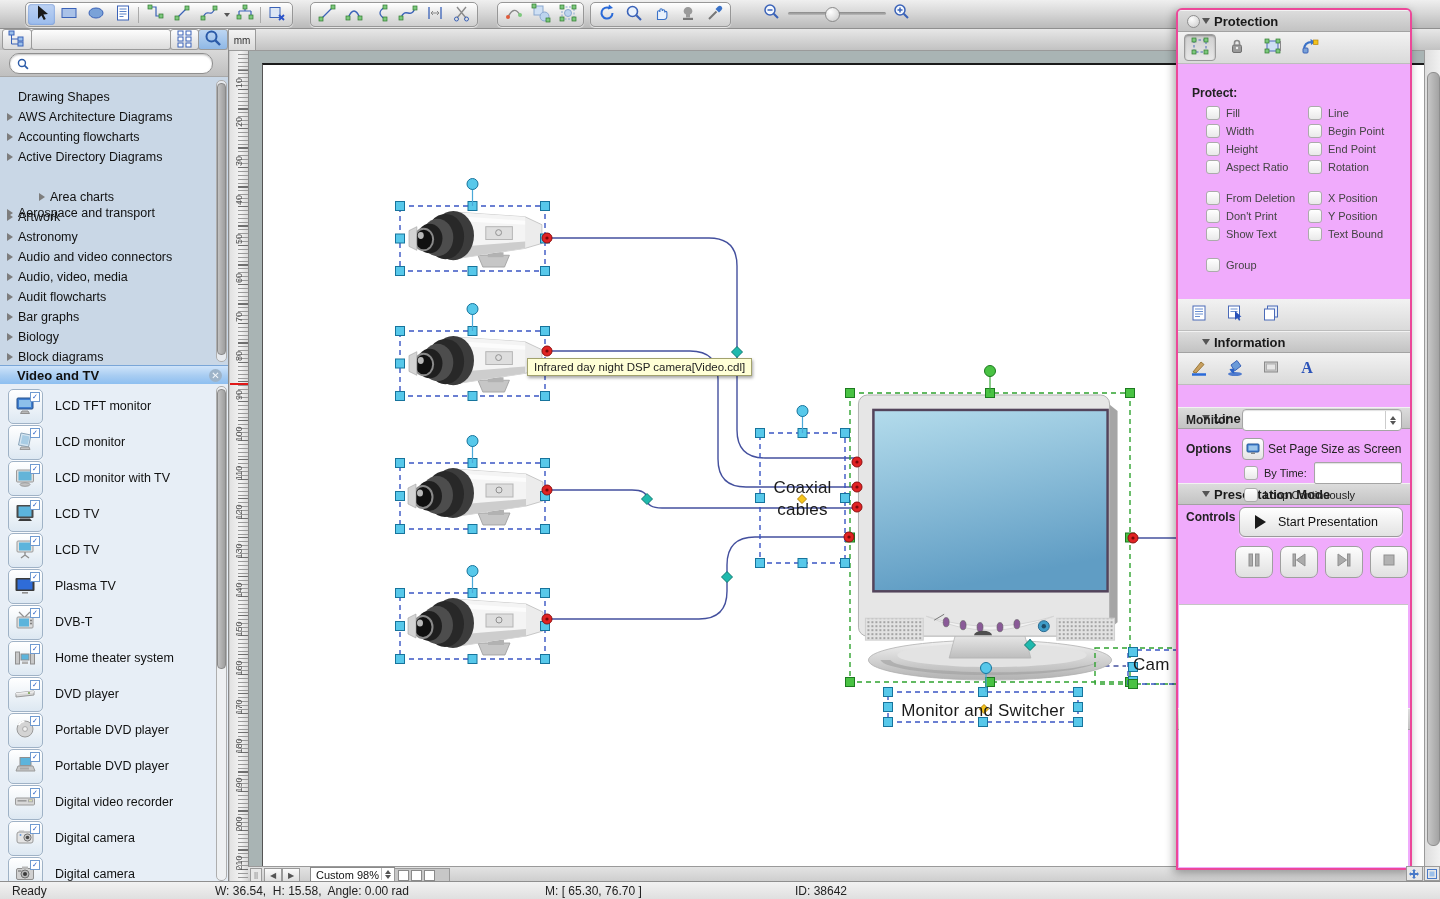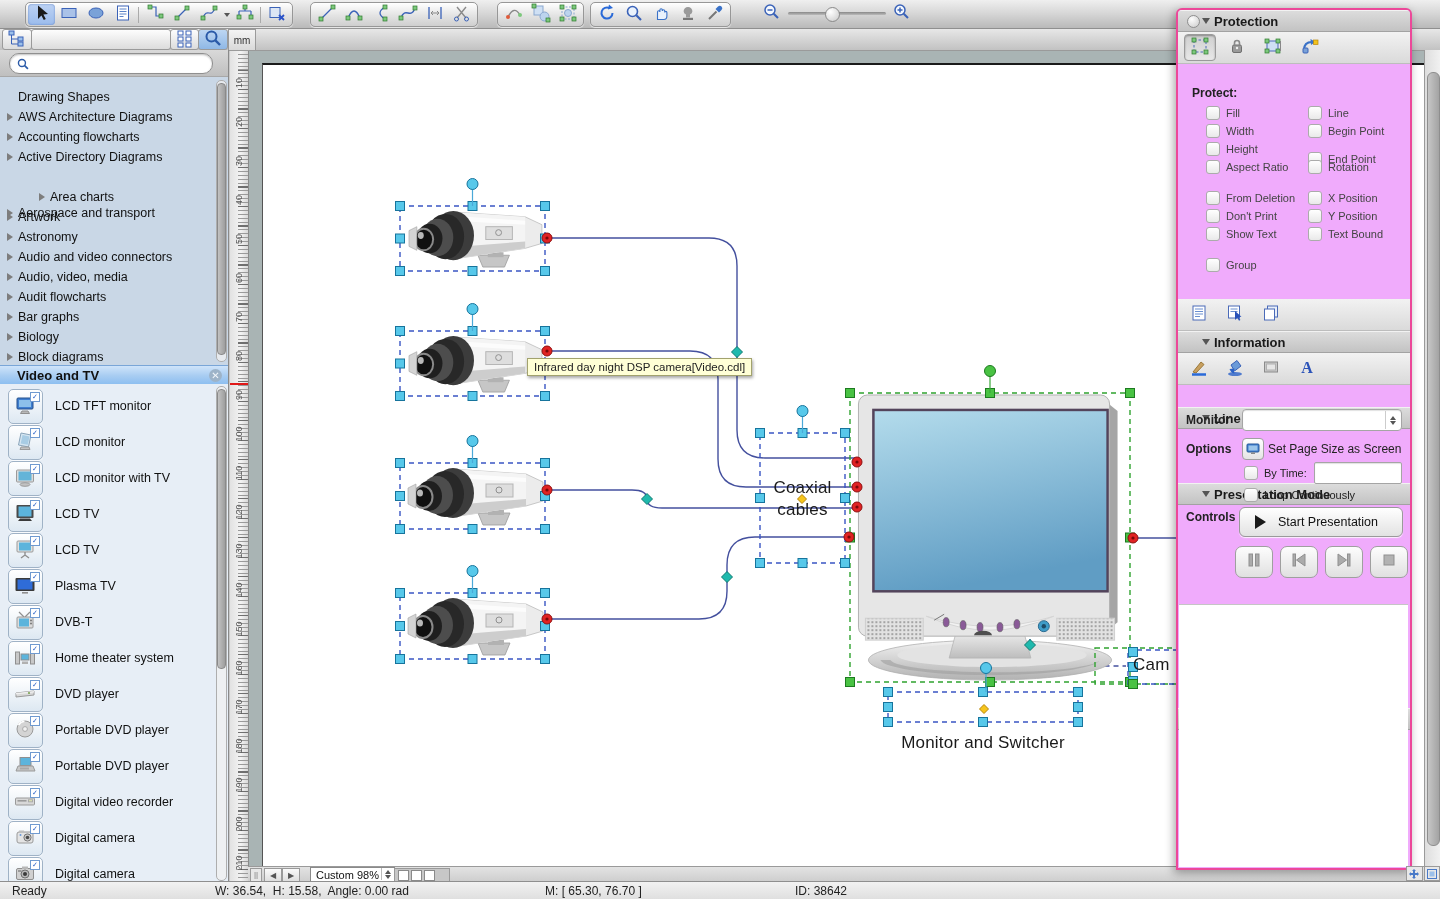--- a/index.html
+++ b/index.html
@@ -784,21 +784,21 @@
         <path d="M727 571.5 L732.5 577 L727 582.5 L721.5 577 Z" fill="#1fb9ad" stroke="#0e7a70" stroke-width="1"></path>
         <circle cx="1133" cy="538" r="5" fill="#e02323" stroke="#8f1010" stroke-width="1"></circle>
         <circle cx="1133" cy="538" r="1.6" fill="#7a0808"></circle>
         <path d="M1030 639.5 L1035.5 645 L1030 650.5 L1024.5 645 Z" fill="#1fb9ad" stroke="#0e7a70" stroke-width="1"></path>
         <path d="M802 494.5 L806.5 499 L802 503.5 L797.5 499 Z" fill="#f6c51c" stroke="#b8860b" stroke-width="1"></path>
         <path d="M984 704.5 L988.5 709 L984 713.5 L979.5 709 Z" fill="#f6c51c" stroke="#b8860b" stroke-width="1"></path>
       </g>
   </svg>
 
   <div class="canvaslabel" id="lbl-coaxial" style="left:760px;top:477px;width:85px;line-height:22px;"><span>Coaxial</span><br><span>cables</span></div>
-  <div class="canvaslabel" id="lbl-switcher" style="left:888px;top:733px;width:190px;"><span>Monitor and Switcher</span></div>
+  <div class="canvaslabel" id="lbl-switcher" style="left:888px;top:701px;width:190px;"><span>Monitor and Switcher</span></div>
   <div class="canvaslabel" id="lbl-cam" style="left:1133px;top:655px;width:60px;text-align:left;"><span>Cam</span></div>
 
   <div id="tooltip"><span>Infrared day night DSP camera[Video.cdl]</span></div>
 
   <div class="abs" id="canvasbottom">
     <div id="grip">||</div>
     <div class="navbtn" style="left:16px;">◀</div>
     <div class="navbtn" style="left:34px;">▶</div>
     <div id="zoombox">
       <span>Custom 98%</span>
@@ -871,21 +871,21 @@
           <span class="pchecklabel">Width</span>
         </div>
         <div class="pcheckitem" style="left: 130px; top: 114px;">
           <div class="pcheck"></div>
           <span class="pchecklabel">Begin Point</span>
         </div>
         <div class="pcheckitem" style="left: 28px; top: 132px;">
           <div class="pcheck"></div>
           <span class="pchecklabel">Height</span>
         </div>
-        <div class="pcheckitem" style="left: 130px; top: 132px; margin-top: 10px;">
+        <div class="pcheckitem" style="left: 130px; top: 132px;">
           <div class="pcheck"></div>
           <span class="pchecklabel">End Point</span>
         </div>
         <div class="pcheckitem" style="left: 28px; top: 150px;">
           <div class="pcheck"></div>
           <span class="pchecklabel">Aspect Ratio</span>
         </div>
         <div class="pcheckitem" style="left: 130px; top: 150px;">
           <div class="pcheck"></div>
           <span class="pchecklabel">Rotation</span>

